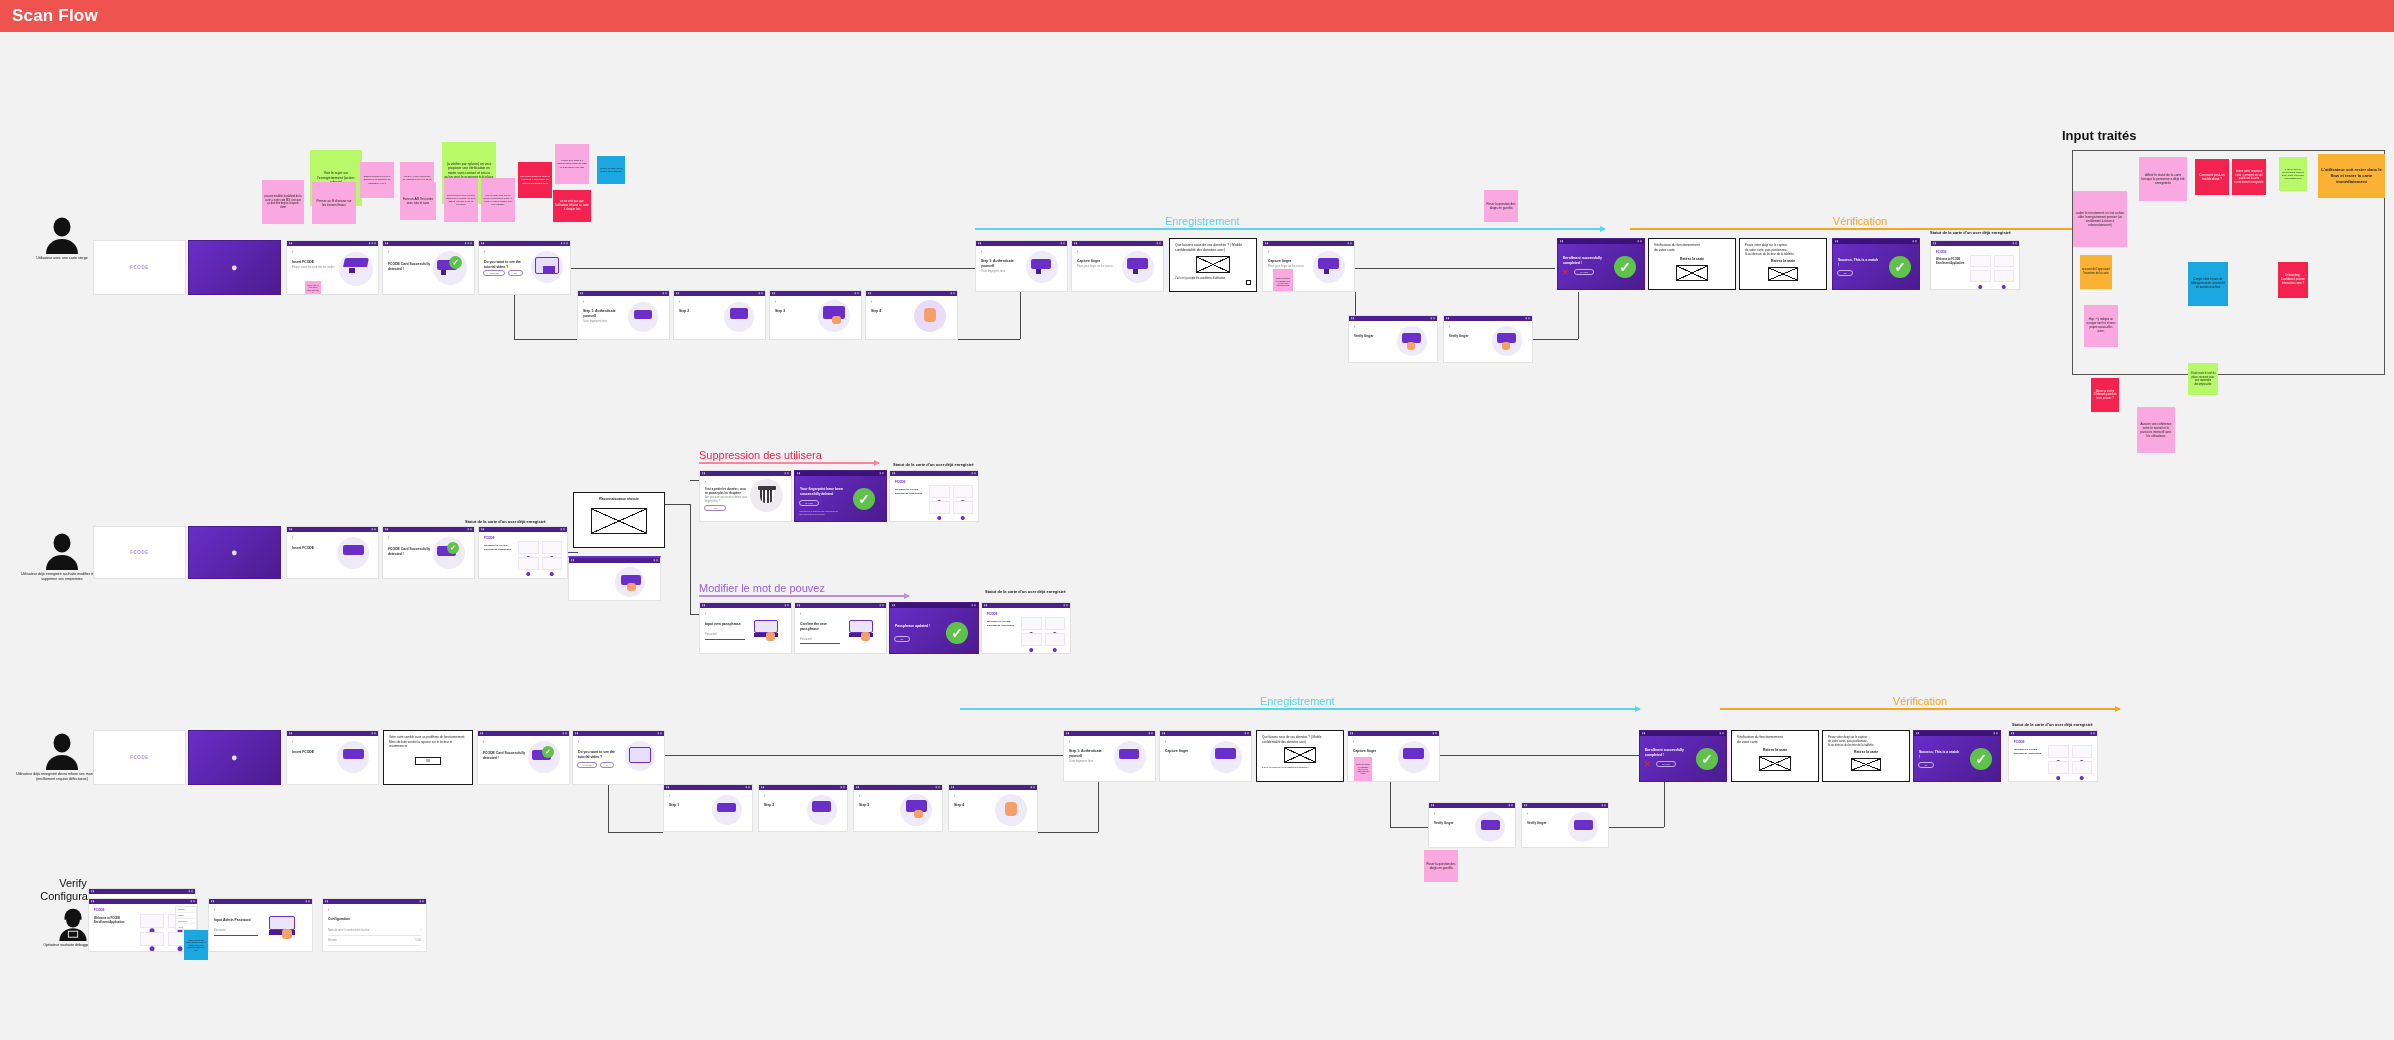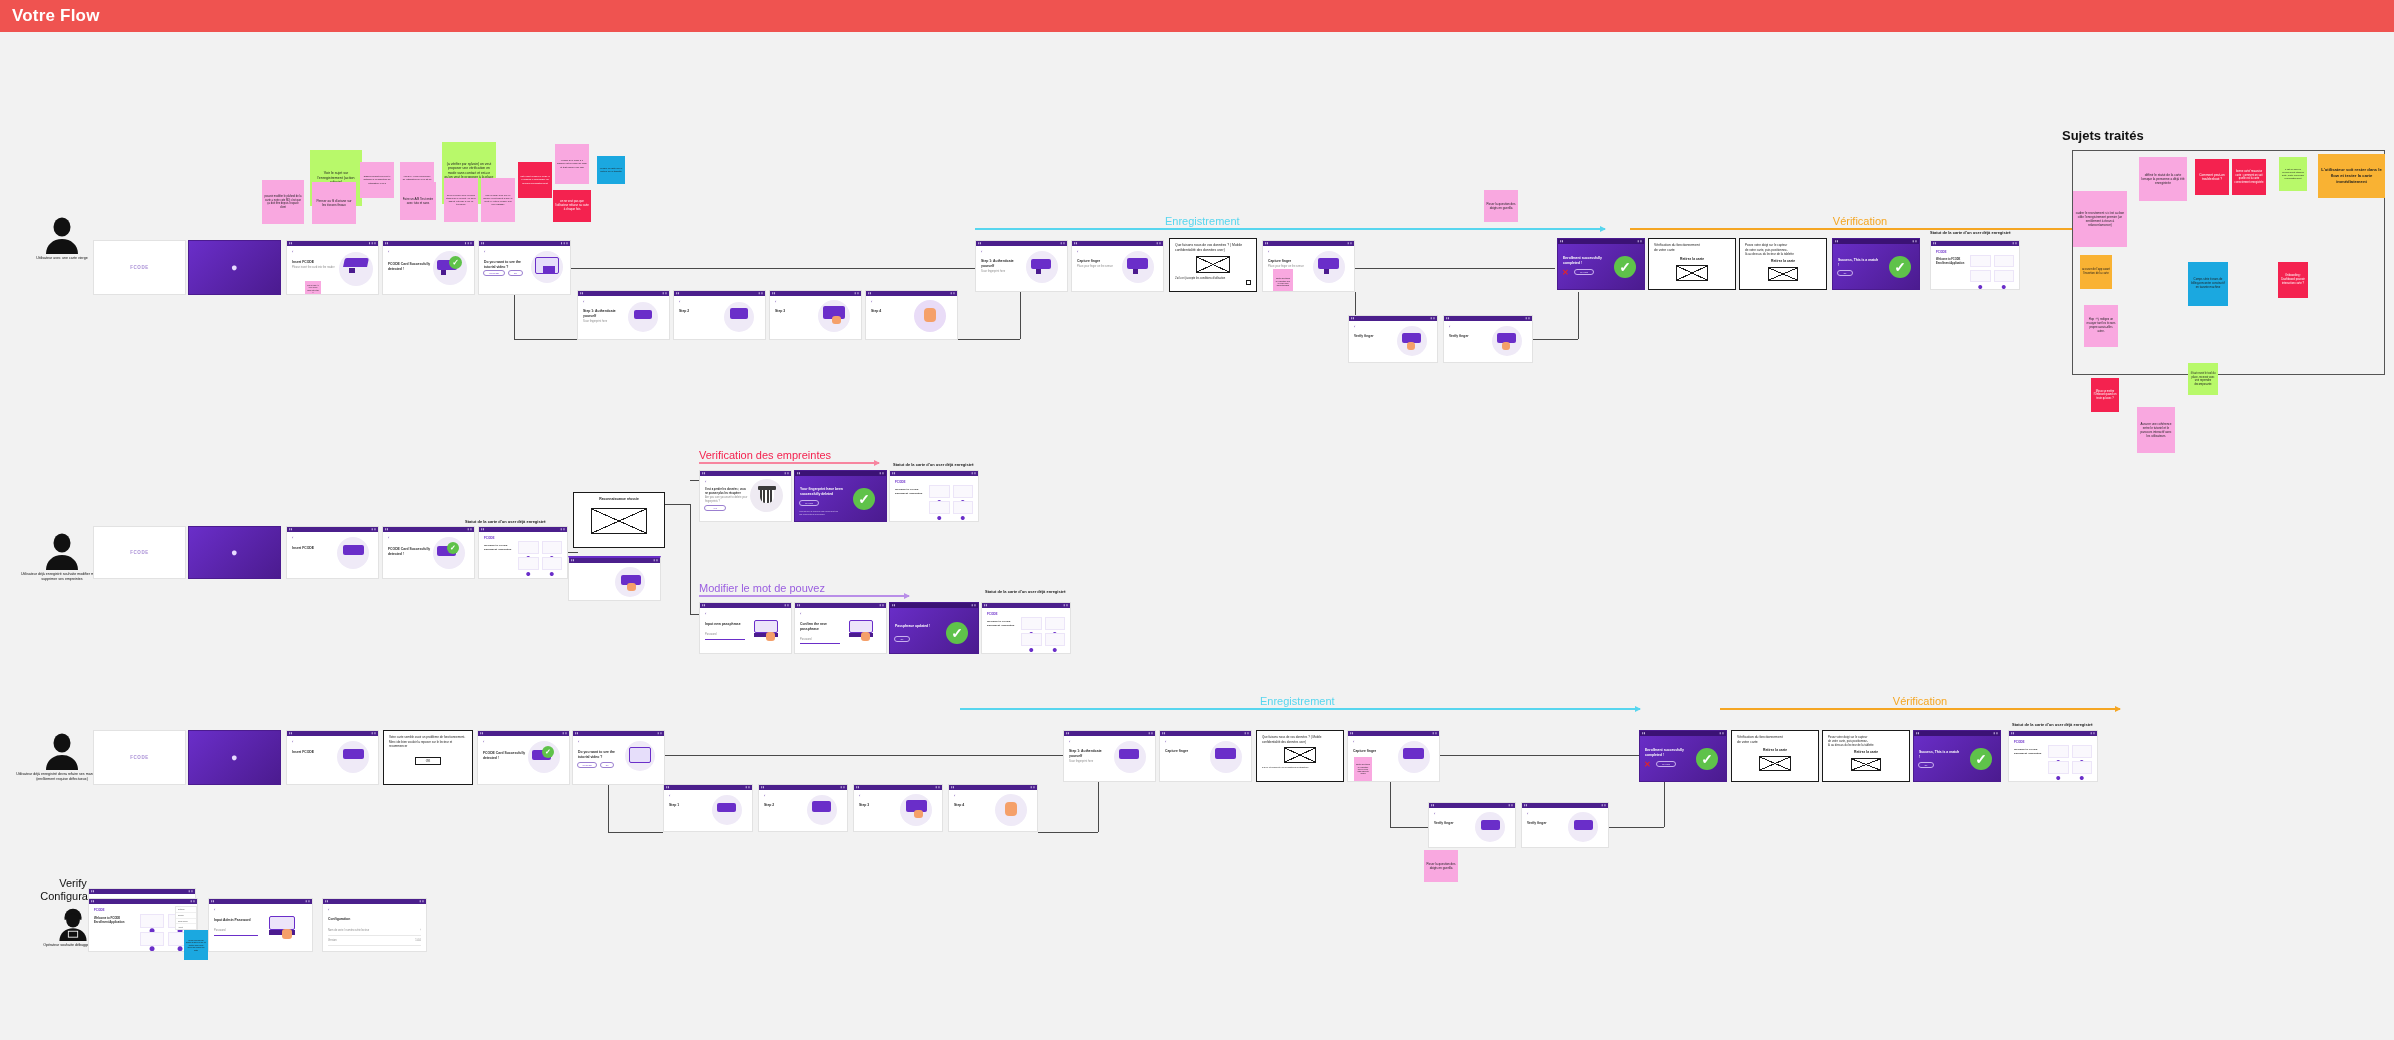--- a/index.html
+++ b/index.html
@@ -100,21 +100,21 @@
   .cap-s{ position:absolute; font-size:4px; color:#1a1a1a; white-space:nowrap; font-weight:bold;}
 
   
   .panel{ position:absolute; border:1px solid #555; background:#f2f2f2; }
   .panel-title{ position:absolute; font-size:13px; font-weight:bold; color:#111; }
 </style>
 </head>
 <body>
 
 <div class="topbar">
-  <span class="t">Votre Flow</span>
+  <span class="t">Scan Flow</span>
 </div>
 
 <div class="canvas">
 
 <div>
   <div class="note pink" style="left:262px;top:148px;width:42px;height:44px;font-size:2.6px">pouvoir modifier le plafond de la carte = notre cote MX c'est que ça doit être depuis l'espace client</div>
   <div class="note green" style="left:310px;top:118px;width:52px;height:56px;font-size:3.6px">Voir le sujet sur l'enregistrement (action sylvain)</div>
   <div class="note pink" style="left:310px;top:148px;width:44px;height:42px;font-size:3.2px;left:312px;top:150px">Penser au fil d'ariane sur les écrans finaux</div>
   <div class="note pink" style="left:360px;top:130px;width:34px;height:36px;font-size:2.3px">Disqué produit cela veut-il autoriser à la discrétion de l'utilisateur 1 ou 2</div>
   <div class="note pink" style="left:400px;top:130px;width:34px;height:36px;font-size:2.3px">Voir s'il y a une préférence de l'utilisateur ou à mi-dit ou s'il donne comme biométrie</div>
@@ -523,21 +523,21 @@
     <div class="shape" style="left:58px;top:20px;width:9px;height:8px;background:#f5a06a;border-radius:3px"></div>
   </div>
 </div>
 
 <div class="ln v" style="left:690px;top:472px;height:110px"></div>
 <div class="ln h" style="left:665px;top:472px;width:25px"></div>
 <div class="ln h" style="left:690px;top:448px;width:10px"></div>
 <div class="ln h" style="left:690px;top:582px;width:10px"></div>
 
 <div class="band red left" style="left:699px;top:430px;width:180px;height:2px">
-  <div class="lbl">Verification des empreintes</div>
+  <div class="lbl">Suppression des utilisera</div>
   <div class="line"></div>
 </div>
 <div class="scr" style="left:699px;top:438px;width:93px;height:52px">
   <div class="bar">
         <span class="l">▮▮</span>
         <span class="r">▮ ▮</span>
       </div>
   <div class="body">
         <div class="back">‹</div>
     <div style="width:44px;margin-top:4px">
@@ -1037,21 +1037,21 @@
       <span class="sub">Nom de serie / numéro série lecteur</span>
       <span class="sub">›</span>
     </div>
     <div style="display:flex;justify-content:space-between;border-bottom:.3px solid #e8e8e8;padding:2px 0">
       <span class="sub">Version</span>
       <span class="sub">1.0.0</span>
     </div>
   </div>
 </div>
 
-<div class="panel-title" style="left:2062px;top:96px">Sujets traités</div>
+<div class="panel-title" style="left:2062px;top:96px">Input traités</div>
 <div class="panel" style="left:2072px;top:118px;width:313px;height:225px">
   <div id="sujets-notes">
         <div class="note pink" style="left: 0px; top: 40px; width: 54px; height: 56px; font-size: 3px;">cadrer le recrutement si c'est au bon cible l'enregistrement premier (un enrôlement à écran à relancer/amorcer)</div>
         <div class="note pink" style="left: 66px; top: 6px; width: 48px; height: 44px; font-size: 3.2px;">définir le statut de la carte lorsque la personne a déjà été enregistrée</div>
         <div class="note red" style="left: 122px; top: 8px; width: 34px; height: 36px; font-size: 3.2px;">Comment peut-on troubleshoot ?</div>
         <div class="note red" style="left: 159px; top: 8px; width: 34px; height: 36px; font-size: 2.6px;">bonne carte/ mauvaise carte : comment on sait quelle est la carte correctement enregistrée</div>
         <div class="note green" style="left: 206px; top: 6px; width: 28px; height: 34px; font-size: 2.4px;">il est au cas où l'enrôlement utilisera forte, juste reprendre l'enregistrement</div>
         <div class="note orange" style="left: 245px; top: 3px; width: 67px; height: 44px; font-size: 4.2px; font-weight: bold;">L'utilisateur soit rester dans le flow et tester la carte immédiatement</div>
         <div class="note orange" style="left: 7px; top: 104px; width: 32px; height: 34px; font-size: 2.8px;">accuser de l'app avant l'insertion de la carte</div>
         <div class="note blue" style="left: 115px; top: 111px; width: 40px; height: 44px; font-size: 2.8px;">Comps série écrans de billing-rencontre constructif en tavante machine</div>

